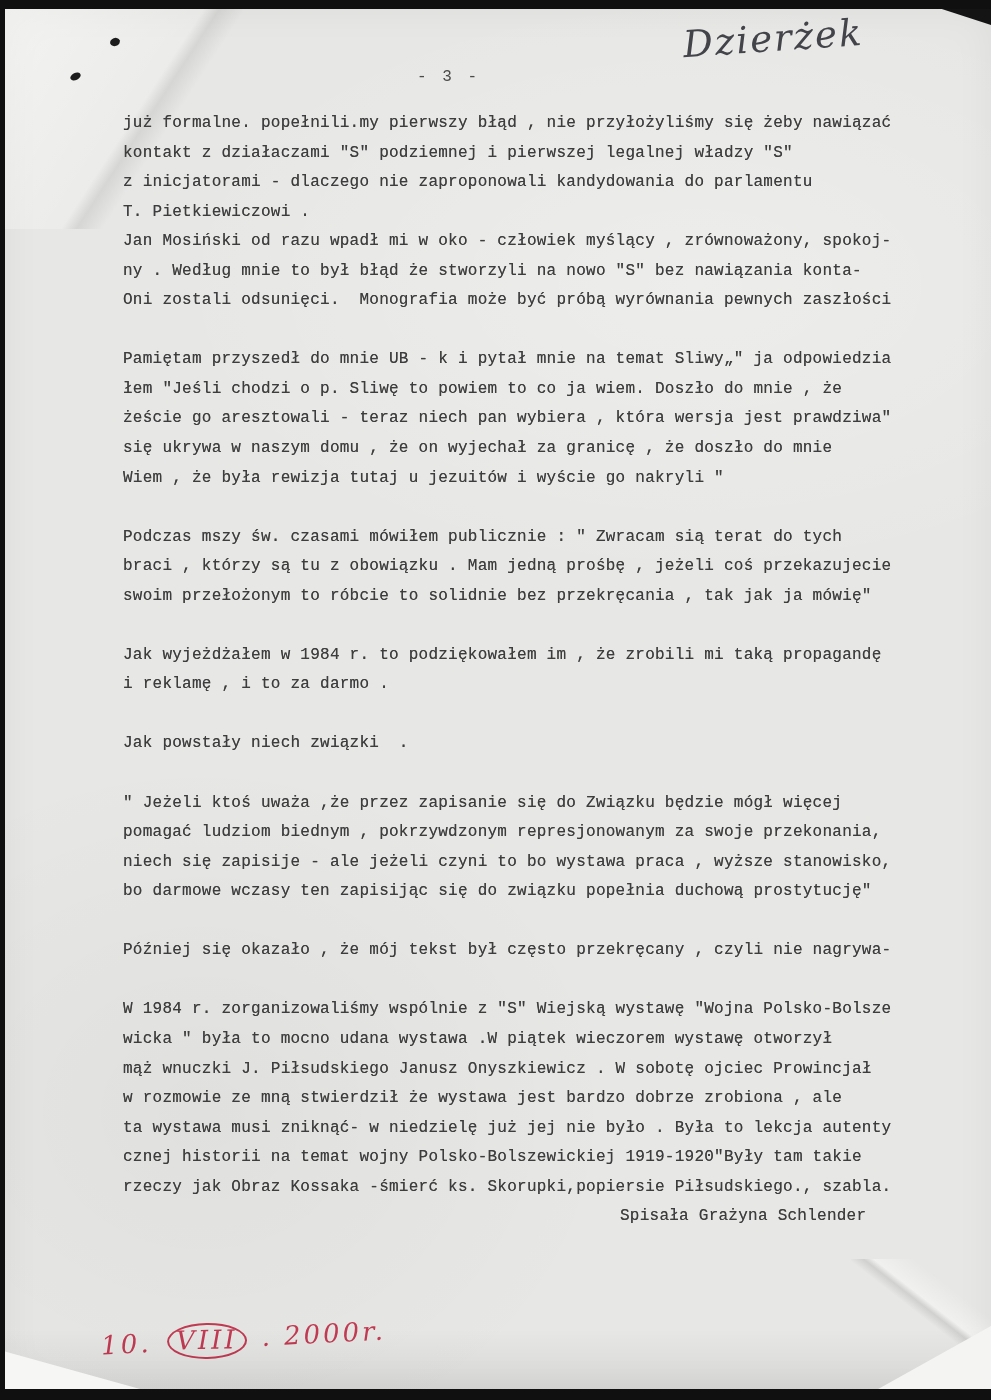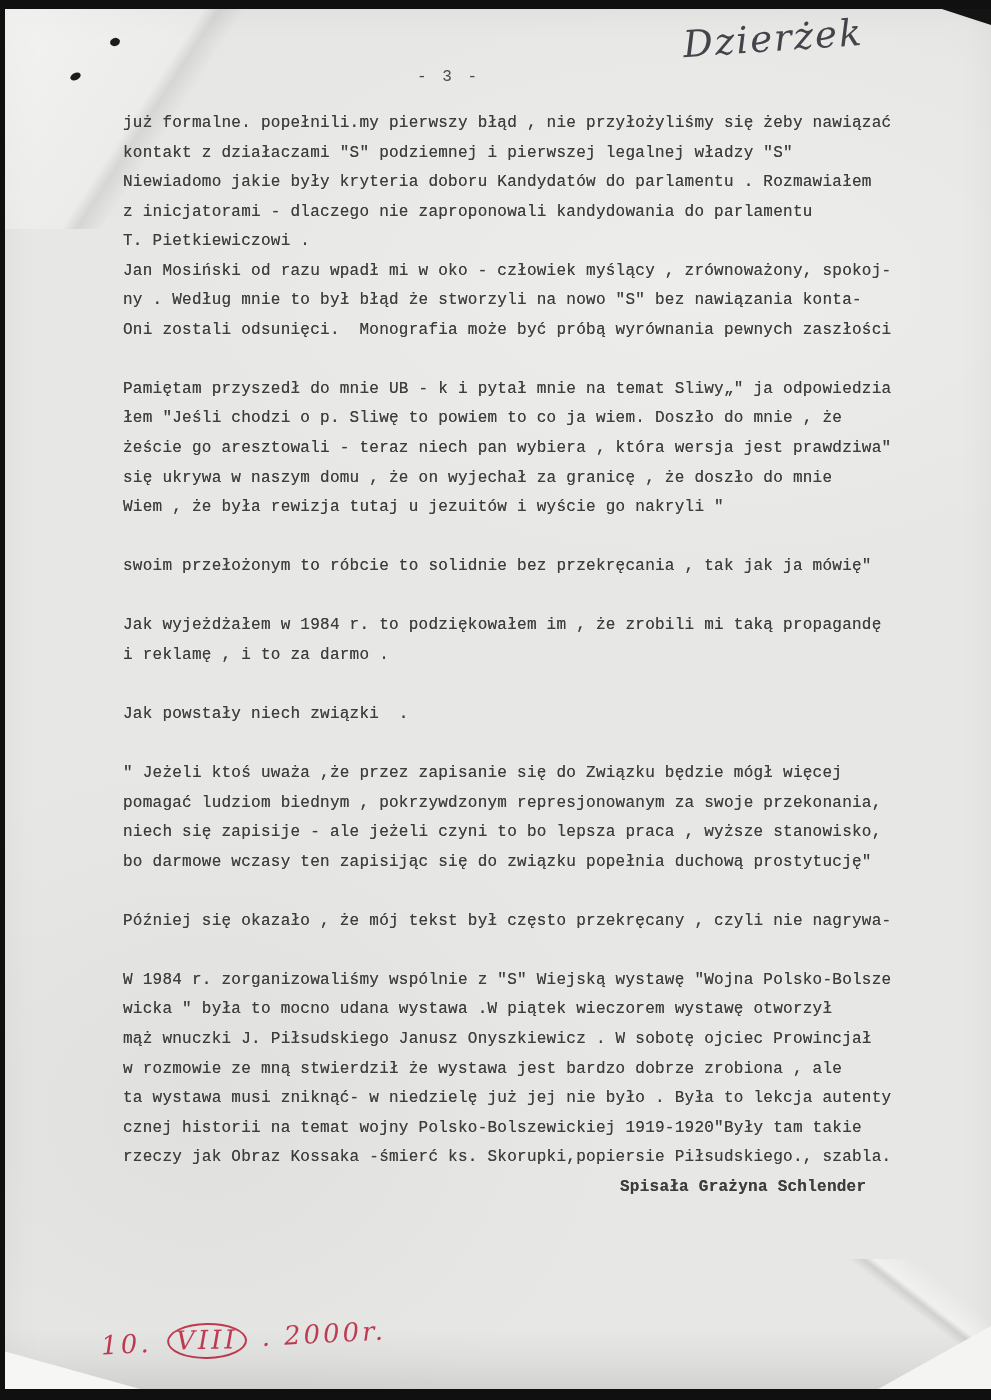--- a/index.html
+++ b/index.html
@@ -124,21 +124,20 @@
   .tline {
     height: 29.55px;
     line-height: 29.55px;
     white-space: pre;
   }
   .signature-line {
     height: 29.55px;
     line-height: 29.55px;
     padding-left: 497px;
     white-space: pre;
-    font-weight: bold;
   }
   
   .hand-note-bottom {
     position: absolute;
     left: 96px; top: 1312px;
     font-family: "DejaVu Serif", serif;
     font-style: italic;
     font-size: 26px;
     letter-spacing: 3px;
     color: #c03a52;
@@ -167,43 +166,44 @@
     <span class="ink-dot dot2"></span>
 
     <div class="hand-note-top">Dzierżek</div>
 
     <div class="page-number">- 3 -</div>
 
     <div class="typed-block">
       <div>
           <div class="tline">już formalne. popełnili.my pierwszy błąd , nie przyłożyliśmy się żeby nawiązać</div>
           <div class="tline">kontakt z działaczami "S" podziemnej i pierwszej legalnej władzy "S"</div>
-          <div class="tline">Niewiadomo jakie były kryteria doboru Kandydatów do parlamentu . Rozmawiałem</div>
           <div class="tline">z inicjatorami - dlaczego nie zaproponowali kandydowania do parlamentu</div>
           <div class="tline">T. Pietkiewiczowi .</div>
           <div class="tline">Jan Mosiński od razu wpadł mi w oko - człowiek myślący , zrównoważony, spokoj-</div>
           <div class="tline">ny . Według mnie to był błąd że stworzyli na nowo "S" bez nawiązania konta-</div>
           <div class="tline">Oni zostali odsunięci.  Monografia może być próbą wyrównania pewnych zaszłości</div>
           <div class="tline"></div>
           <div class="tline">Pamiętam przyszedł do mnie UB - k i pytał mnie na temat Sliwy„" ja odpowiedzia</div>
           <div class="tline">łem "Jeśli chodzi o p. Sliwę to powiem to co ja wiem. Doszło do mnie , że</div>
           <div class="tline">żeście go aresztowali - teraz niech pan wybiera , która wersja jest prawdziwa"</div>
           <div class="tline">się ukrywa w naszym domu , że on wyjechał za granicę , że doszło do mnie</div>
           <div class="tline">Wiem , że była rewizja tutaj u jezuitów i wyście go nakryli "</div>
           <div class="tline"></div>
+          <div class="tline">Podczas mszy św. czasami mówiłem publicznie : " Zwracam sią terat do tych</div>
+          <div class="tline">braci , którzy są tu z obowiązku . Mam jedną prośbę , jeżeli coś przekazujecie</div>
           <div class="tline">swoim przełożonym to róbcie to solidnie bez przekręcania , tak jak ja mówię"</div>
           <div class="tline"></div>
           <div class="tline">Jak wyjeżdżałem w 1984 r. to podziękowałem im , że zrobili mi taką propagandę</div>
           <div class="tline">i reklamę , i to za darmo .</div>
           <div class="tline"></div>
           <div class="tline">Jak powstały niech związki  .</div>
           <div class="tline"></div>
           <div class="tline">" Jeżeli ktoś uważa ,że przez zapisanie się do Związku będzie mógł więcej</div>
           <div class="tline">pomagać ludziom biednym , pokrzywdzonym represjonowanym za swoje przekonania,</div>
-          <div class="tline">niech się zapisije - ale jeżeli czyni to bo lepsza praca , wyższe stanowisko,</div>
+          <div class="tline">niech się zapisije - ale jeżeli czyni to bo wystawa praca , wyższe stanowisko,</div>
           <div class="tline">bo darmowe wczasy ten zapisijąc się do związku popełnia duchową prostytucję"</div>
           <div class="tline"></div>
           <div class="tline">Później się okazało , że mój tekst był często przekręcany , czyli nie nagrywa-</div>
           <div class="tline"></div>
           <div class="tline">W 1984 r. zorganizowaliśmy wspólnie z "S" Wiejską wystawę "Wojna Polsko-Bolsze</div>
           <div class="tline">wicka " była to mocno udana wystawa .W piątek wieczorem wystawę otworzył</div>
           <div class="tline">mąż wnuczki J. Piłsudskiego Janusz Onyszkiewicz . W sobotę ojciec Prowincjał</div>
           <div class="tline">w rozmowie ze mną stwierdził że wystawa jest bardzo dobrze zrobiona , ale</div>
           <div class="tline">ta wystawa musi zniknąć- w niedzielę już jej nie było . Była to lekcja autenty</div>
           <div class="tline">cznej historii na temat wojny Polsko-Bolszewickiej 1919-1920"Były tam takie</div>

